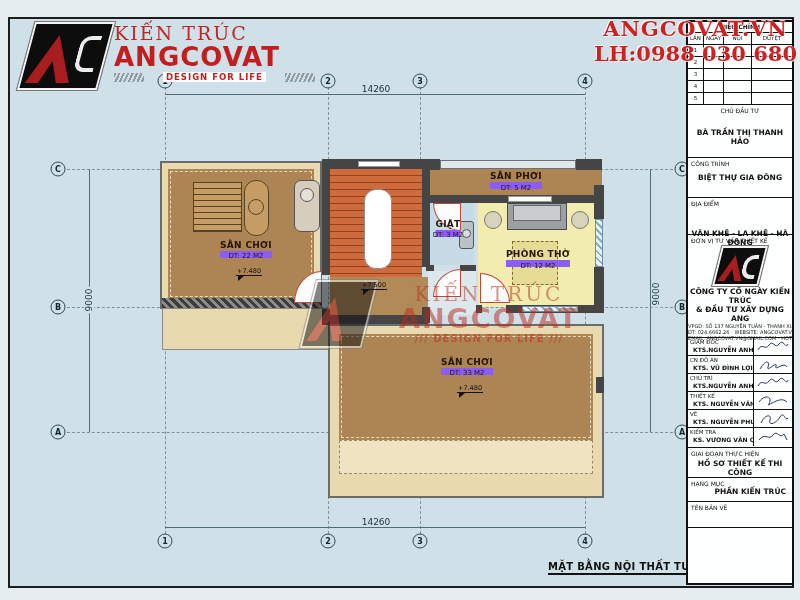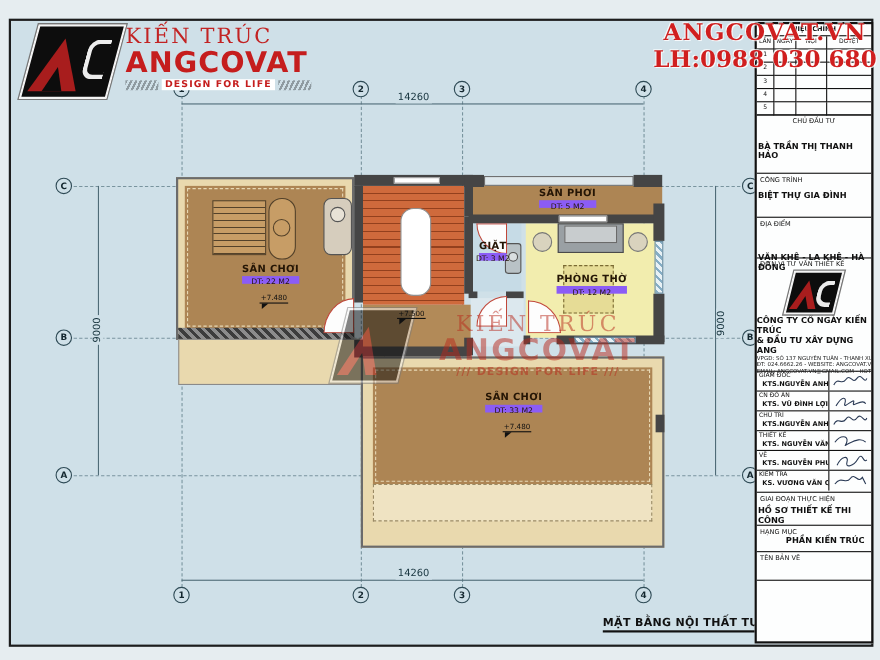--- a/index.html
+++ b/index.html
@@ -31,31 +31,31 @@
   .wm .l3{font-size:10px;font-weight:700;letter-spacing:1px;line-height:12px}
   
   .plogo{position:relative;background:#0d0d0d;border:2px solid #f4f4f4;box-shadow:0 0 0 1px #777}
   .plogo .t{position:absolute;width:0;height:0}
   .plogo .n{position:absolute;width:0;height:0}
   .plogo .c{position:absolute;border:4px solid #ececec;border-right:none;border-radius:10px 0 0 10px}
   .brand{position:absolute;left:26px;top:22px;width:292px;height:76px;display:flex;z-index:60}
   .brand-txt{margin-left:8px}
   .brand-pre{font-family:"DejaVu Serif",serif;color:#c22323;font-size:19px;line-height:22px;letter-spacing:2px}
   .brand-name{color:#c51d1d;font-size:26px;font-weight:700;line-height:27px;letter-spacing:1px}
-  .tagband{display:flex;align-items:center;gap:3px;margin-top:1px}
+  .tagband{display:flex;align-items:center;gap:19px;margin-top:1px}
   .hatch{width:30px;height:9px;background:repeating-linear-gradient(115deg,#8f9ba1 0 2px,transparent 2px 4px)}
   .tagtxt{background:#fff;color:#c51d1d;font-size:8.5px;font-weight:700;padding:0 3px;letter-spacing:1px;line-height:10px}
   .contact{position:absolute;left:583px;top:16px;width:225px;text-align:center;z-index:70;font-family:"DejaVu Serif",serif;font-weight:700;color:#d01f1f;text-shadow:1px 1px 0 rgba(255,255,255,.8),-1px -1px 0 rgba(255,255,255,.8)}
   .contact .c1{font-size:21px;line-height:25px;letter-spacing:1px}
   .contact .c2{font-size:21px;line-height:26px}
   
   .tb{position:absolute;left:686px;top:20px;width:108px;height:565px;background:#fdfefe;border:2px solid #111;box-sizing:border-box;z-index:10;display:flex;flex-direction:column;color:#111}
   .sec{border-bottom:1px solid #111;box-sizing:border-box;position:relative}
   .tlab{font-size:6px;padding:2px 3px 0;line-height:7px}
-  .tval{font-weight:700;font-size:7.5px;text-align:left;line-height:9px;padding:2px 1px}
+  .tval{font-weight:700;font-size:7.5px;text-align:center;line-height:9px;padding:2px 1px}
   .rev-title{font-size:6px;text-align:center;font-weight:700;line-height:10px;border-bottom:1px solid #111}
   .rev-grid{display:grid;grid-template-columns:16px 20px 28px 1fr;font-size:5.5px}
   .rev-grid>div{border-right:1px solid #111;border-bottom:1px solid #111;height:11px;line-height:11px;text-align:center;overflow:hidden}
   .rev-grid>div:nth-child(4n){border-right:none}
   .srow{display:flex;border-bottom:1px solid #111;height:18px;box-sizing:border-box}
   .srow:last-child{border-bottom:none}
   .sleft{flex:1;border-right:1px solid #111;padding:1px 2px;overflow:hidden}
   .srole{font-size:5.5px;line-height:7px}
   .sname{font-size:6px;font-weight:700;padding-left:3px;line-height:8px;white-space:nowrap}
   .ssig{width:38px;display:flex;align-items:center;justify-content:center}
@@ -232,21 +232,21 @@
     </div>
   </div>
 
   <div class="sec" style="height:53px">
     <div class="tlab" style="text-align:center">CHỦ ĐẦU TƯ</div>
     <div class="tval" style="margin-top:12px">BÀ TRẦN THỊ THANH HẢO</div>
   </div>
 
   <div class="sec" style="height:40px">
     <div class="tlab">CÔNG TRÌNH</div>
-    <div class="tval" style="margin-top:4px">BIỆT THỰ GIA ĐÌNH</div>
+    <div class="tval" style="margin-top:4px">BIỆT THỰ GIA ĐÔNG</div>
   </div>
 
   <div class="sec" style="height:37px">
     <div class="tlab">ĐỊA ĐIỂM</div>
     <div class="tval" style="margin-top:20px">VĂN KHÊ - LA KHÊ - HÀ ĐÔNG</div>
   </div>
 
   <div class="sec" style="height:103px">
     <div class="tlab">ĐƠN VỊ TƯ VẤN THIẾT KẾ</div>
     <div class="plogo" style="width:42px;height:36px;transform:skewX(-14deg);margin:2px auto 1px">

